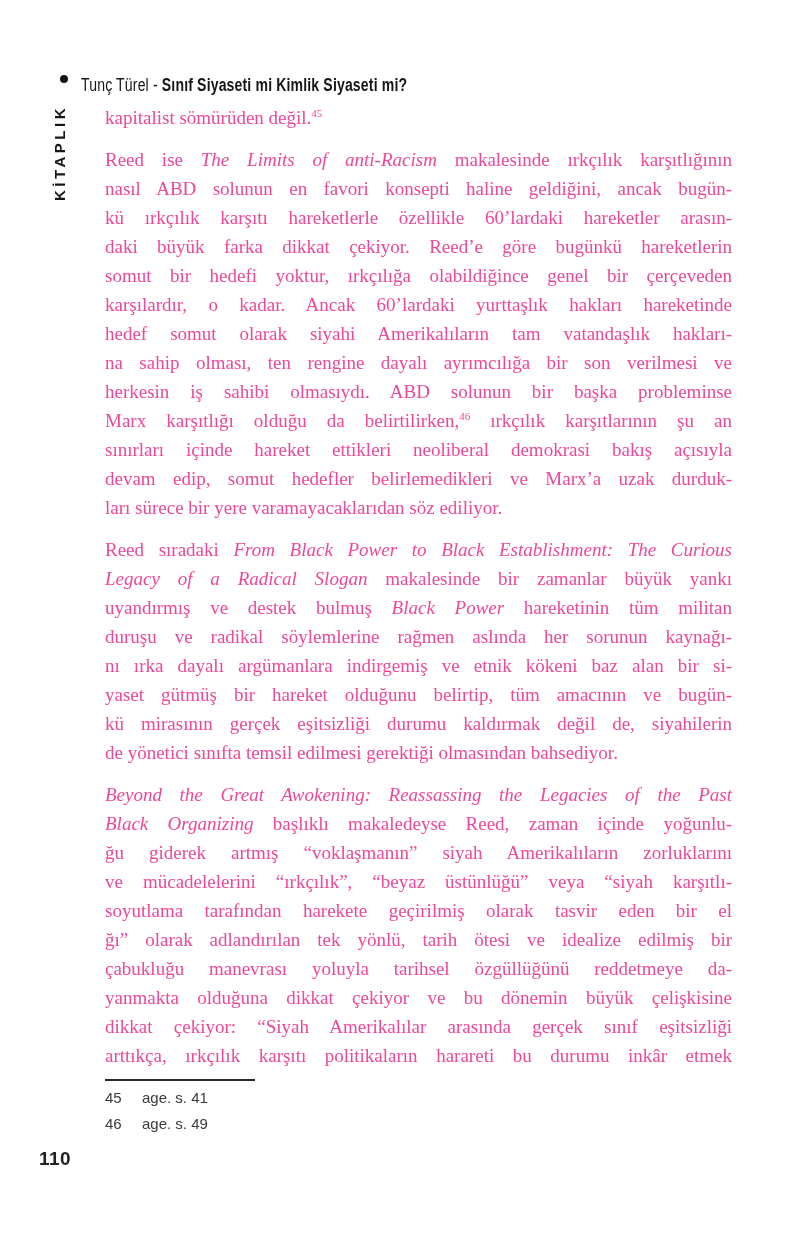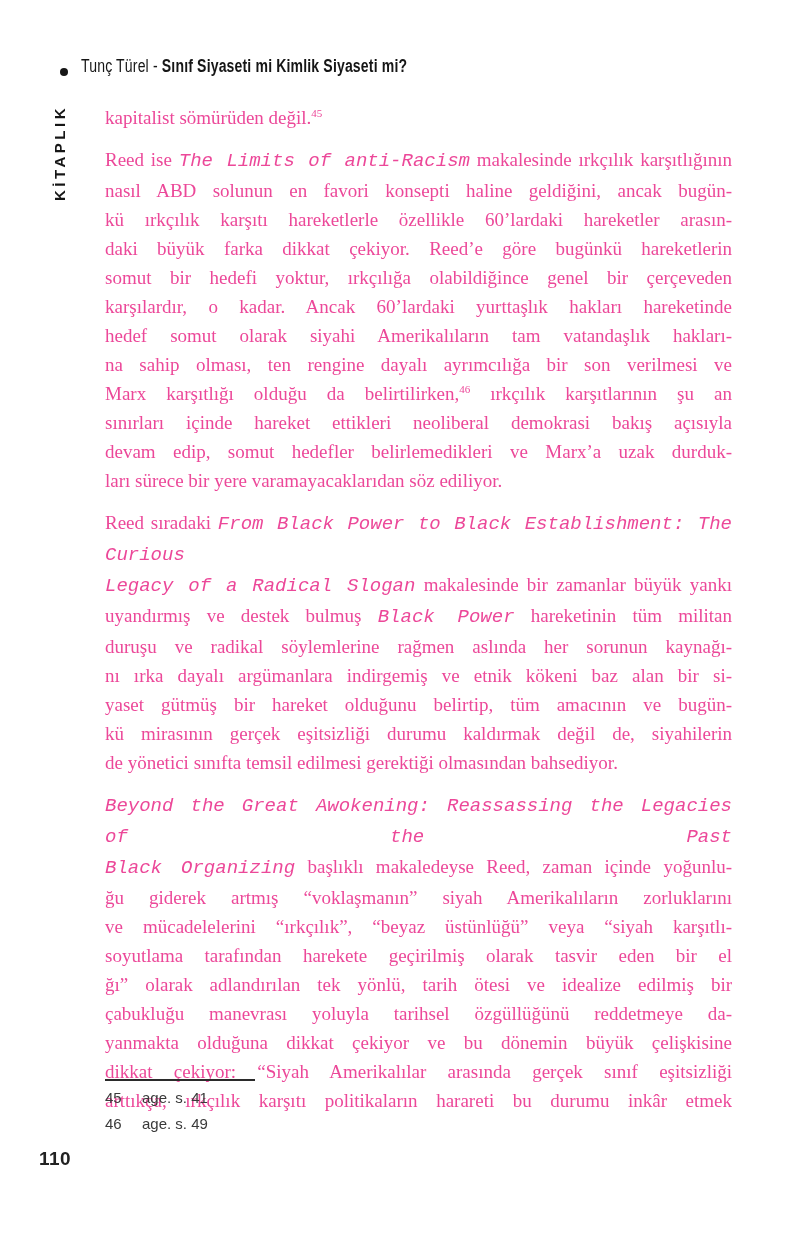--- a/index.html
+++ b/index.html
@@ -7,22 +7,22 @@
     position:relative;
     width:798px;height:1241px;
     background:#ffffff;
     margin:0 auto;
     overflow:hidden;
     font-family:"Liberation Serif", serif;
   }
 
   
   .header{
-    position:absolute;left:60px;top:56px;
-    display:flex;align-items:flex-end;
+    position:absolute;left:60px;top:75px;
+    display:flex;align-items:flex-start;
     color:#161616;
   }
   .bullet{
     width:8px;height:8px;border-radius:50%;
     background:#161616;margin-right:13px;flex:0 0 auto;
   }
   .header-text{
     font-family:"Liberation Sans", sans-serif;
     font-size:18px;line-height:20px;
     transform:scaleX(0.78);transform-origin:left center;
@@ -51,21 +51,21 @@
     position:absolute;left:105px;top:103px;width:627px;
     color:#ec4899;
     font-size:19px;line-height:29px;
   }
   .paragraph{margin:0 0 13px 0;}
   .line{
     text-align:justify;text-align-last:justify;
     min-height:29px;
   }
   .line.last{text-align-last:left;}
-  .it{font-style:italic;font-family:Liberation Mono, monospace;}
+  .it{font-style:italic;}
   .sup{
     font-size:11px;line-height:0;
     position:relative;top:-7px;
   }
 
   
   .fn-rule{
     position:absolute;left:105px;top:1079px;width:150px;height:0;
     border-top:2px solid #2b2b2b;
   }
@@ -107,20 +107,21 @@
       </div>
       <div class="paragraph">
         <div class="line"><span>Reed ise </span><span class="it">The Limits of anti-Racism</span><span> makalesinde ırkçılık karşıtlığının</span></div>
         <div class="line"><span>nasıl ABD solunun en favori konsepti haline geldiğini, ancak bugün-</span></div>
         <div class="line"><span>kü ırkçılık karşıtı hareketlerle özellikle 60’lardaki hareketler arasın-</span></div>
         <div class="line"><span>daki büyük farka dikkat çekiyor. Reed’e göre bugünkü hareketlerin</span></div>
         <div class="line"><span>somut bir hedefi yoktur, ırkçılığa olabildiğince genel bir çerçeveden</span></div>
         <div class="line"><span>karşılardır, o kadar. Ancak 60’lardaki yurttaşlık hakları hareketinde</span></div>
         <div class="line"><span>hedef somut olarak siyahi Amerikalıların tam vatandaşlık hakları-</span></div>
         <div class="line"><span>na sahip olması, ten rengine dayalı ayrımcılığa bir son verilmesi ve</span></div>
+        <div class="line"><span>herkesin iş sahibi olmasıydı. ABD solunun bir başka probleminse</span></div>
         <div class="line"><span>Marx karşıtlığı olduğu da belirtilirken,</span><span class="sup">46</span><span> ırkçılık karşıtlarının şu an</span></div>
         <div class="line"><span>sınırları içinde hareket ettikleri neoliberal demokrasi bakış açısıyla</span></div>
         <div class="line"><span>devam edip, somut hedefler belirlemedikleri ve Marx’a uzak durduk-</span></div>
         <div class="line last"><span>ları sürece bir yere varamayacaklarıdan söz ediliyor.</span></div>
       </div>
       <div class="paragraph">
         <div class="line"><span>Reed sıradaki </span><span class="it">From Black Power to Black Establishment: The Curious</span></div>
         <div class="line"><span class="it">Legacy of a Radical Slogan</span><span> makalesinde bir zamanlar büyük yankı</span></div>
         <div class="line"><span>uyandırmış ve destek bulmuş </span><span class="it">Black Power</span><span> hareketinin tüm militan</span></div>
         <div class="line"><span>duruşu ve radikal söylemlerine rağmen aslında her sorunun kaynağı-</span></div>

